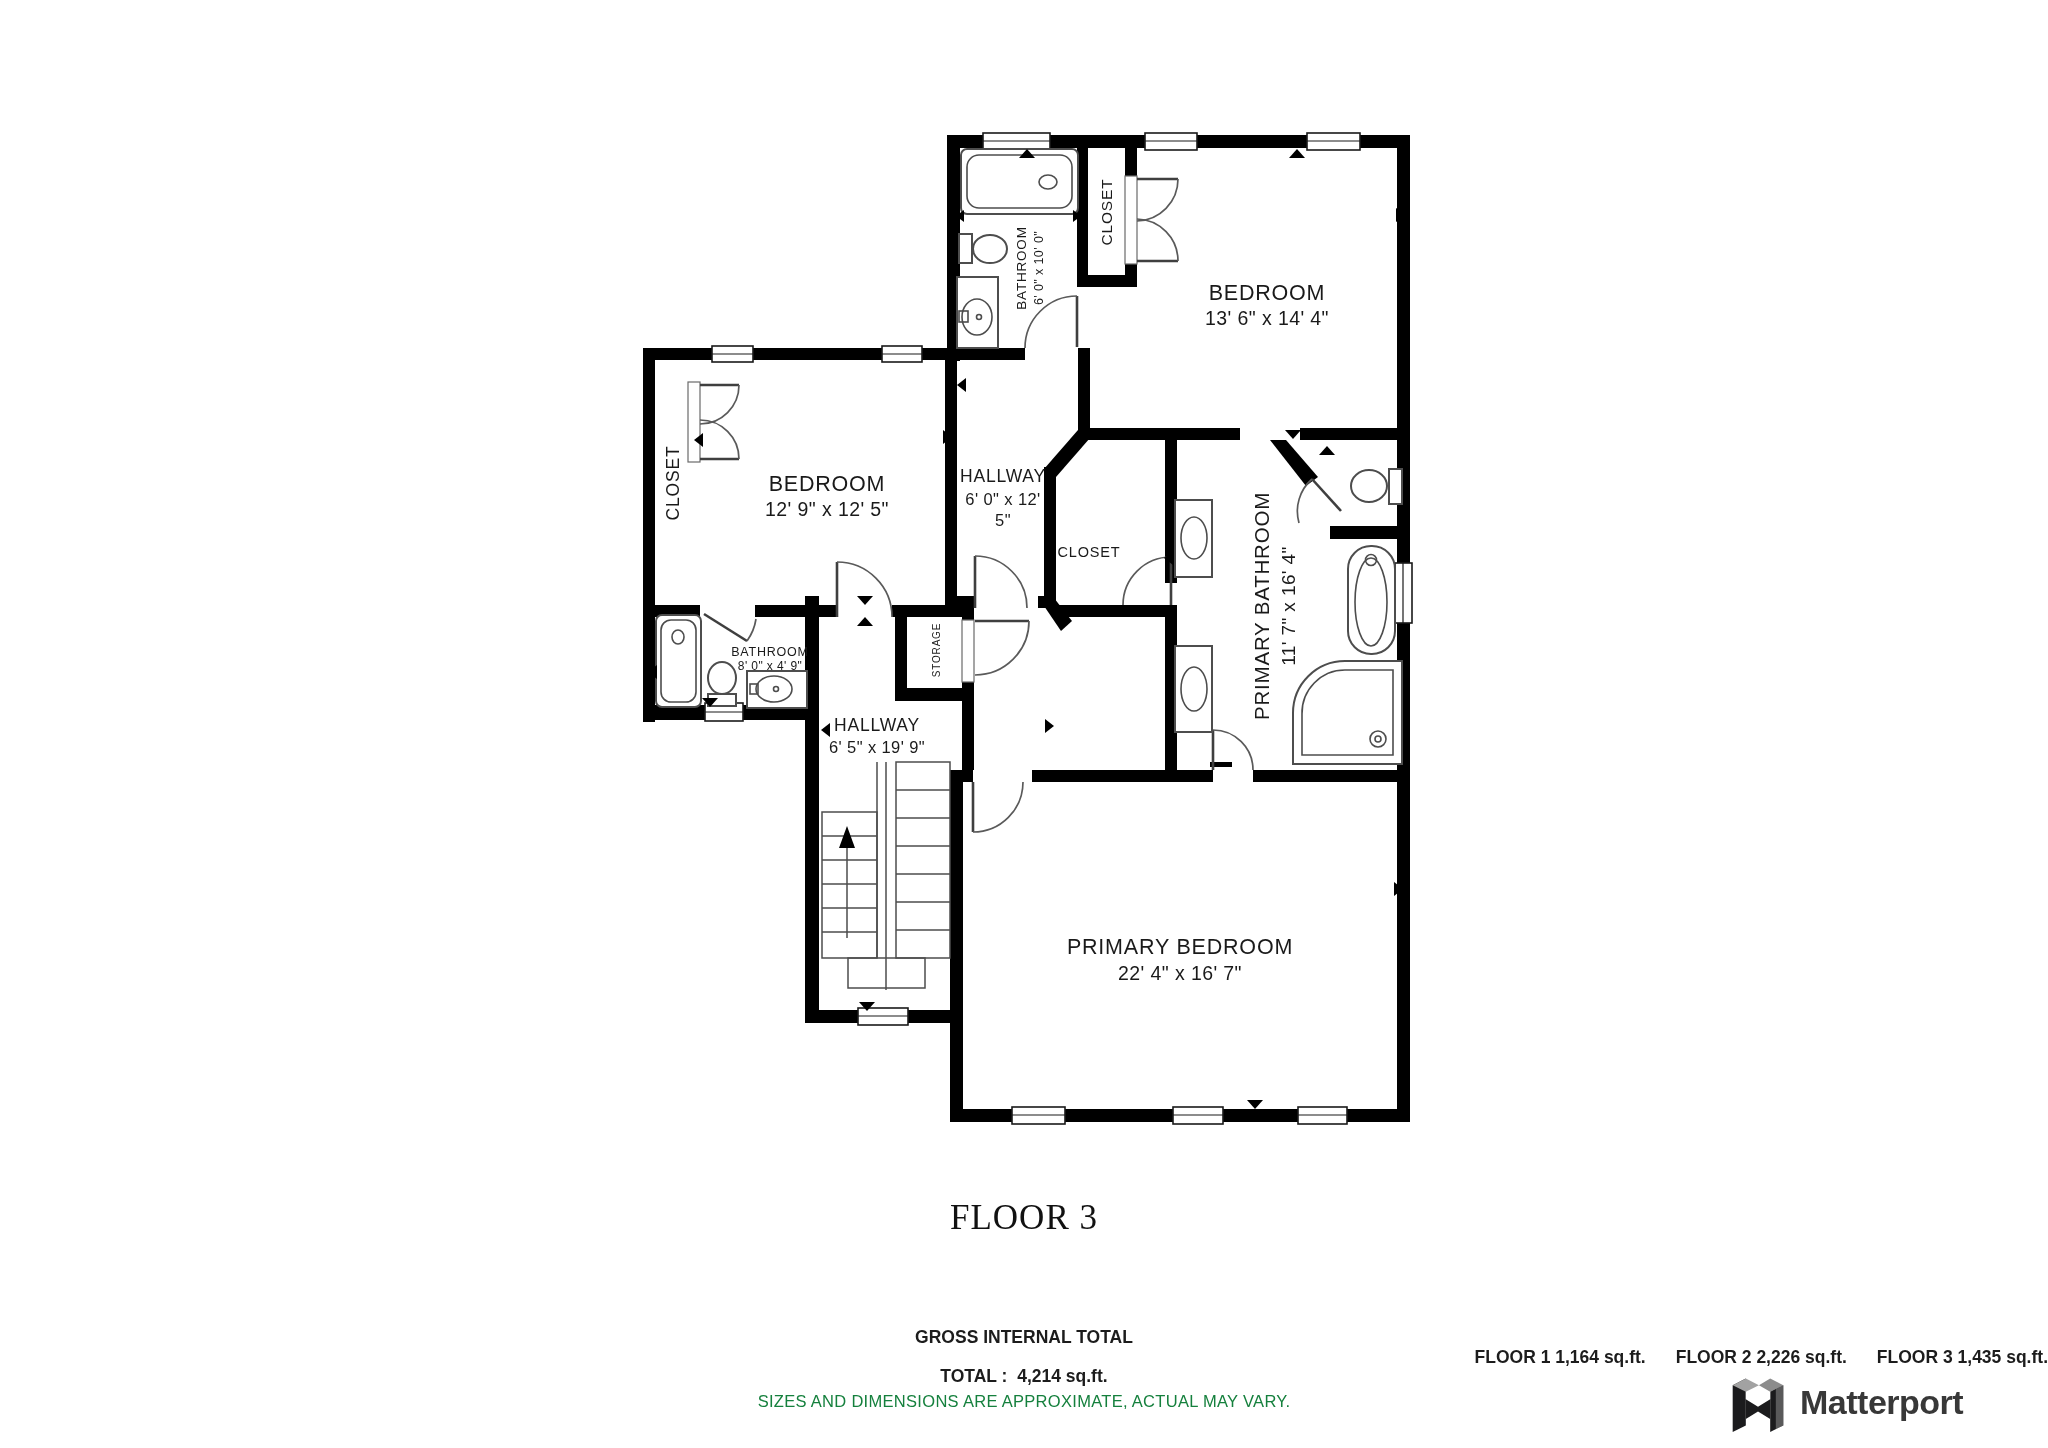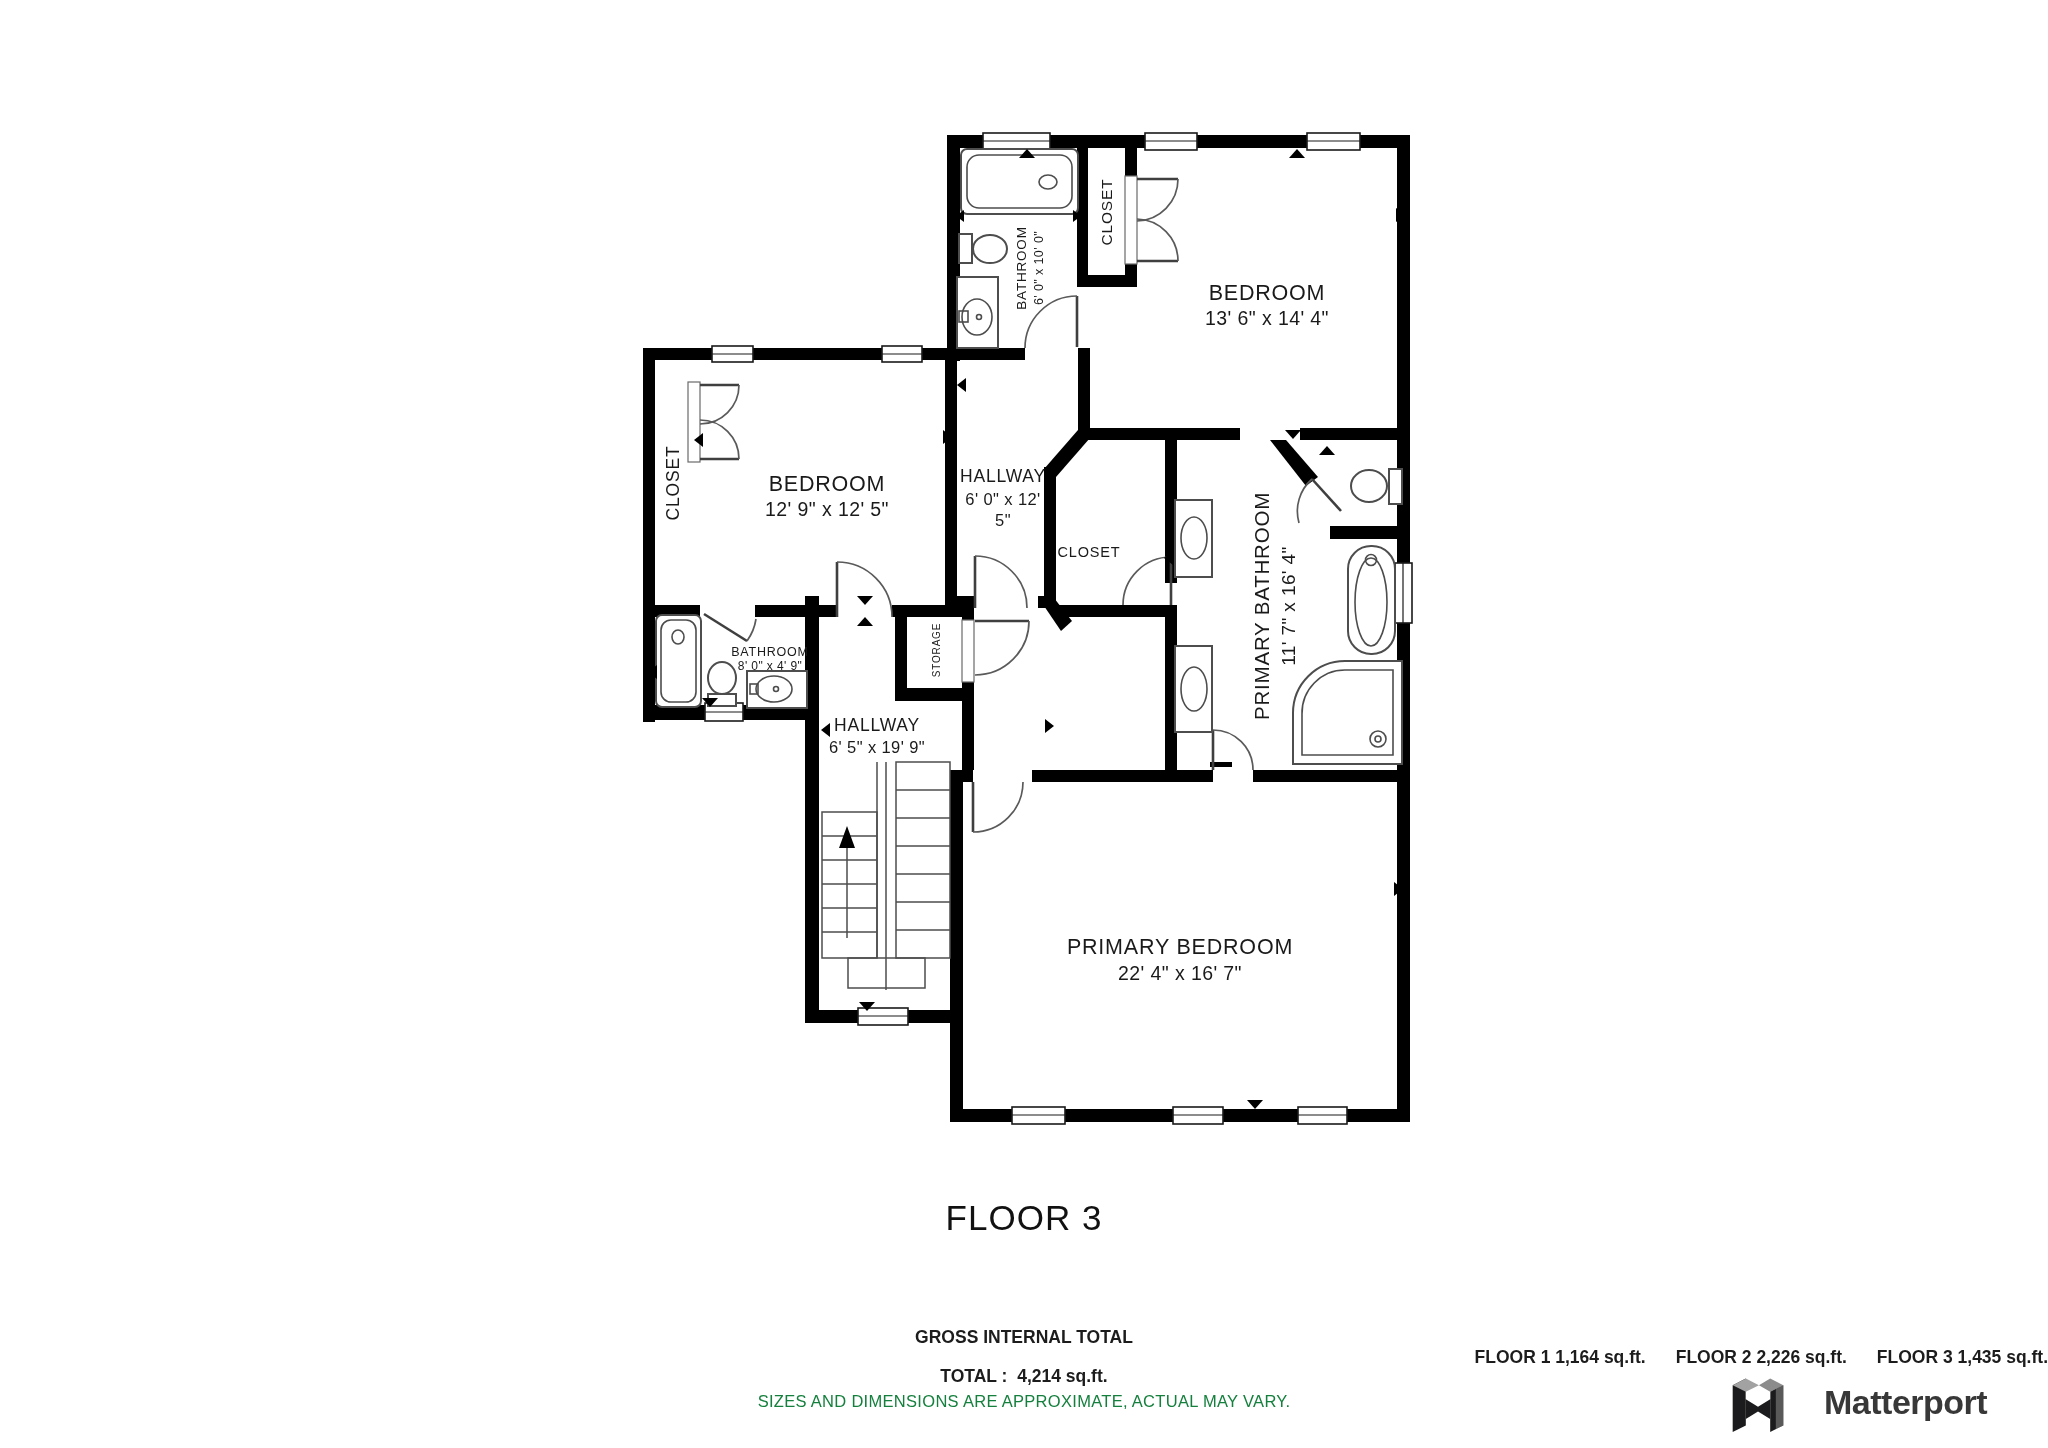--- a/index.html
+++ b/index.html
@@ -10,26 +10,26 @@
   .fixthin{stroke:#4d4d4d;stroke-width:1.6;fill:none;}
   .arc{stroke:#5a5a5a;stroke-width:1.7;fill:none;}
   .leaf{stroke:#3f3f3f;stroke-width:2.6;fill:none;}
   .win{fill:#ffffff;stroke:#1a1a1a;stroke-width:1.6;}
   .winline{stroke:#1a1a1a;stroke-width:1.2;}
   .jamb{fill:#ffffff;stroke:#6a6a6a;stroke-width:1.2;}
   .arrow{fill:#000000;}
   .tread{stroke:#4d4d4d;stroke-width:1.5;fill:none;}
   .roomlabel{fill:#1a1a1a;font-family:"Liberation Sans",sans-serif;text-anchor:middle;letter-spacing:0.8px;}
   .dims{fill:#1a1a1a;font-family:"Liberation Sans",sans-serif;text-anchor:middle;letter-spacing:0.4px;}
-  #floor-title{position:absolute;left:0;top:1198px;width:100%;text-align:center;font-size:35px;color:#111;letter-spacing:1px;}
+  #floor-title{position:absolute;left:0;top:1198px;width:100%;text-align:center;font-size:35px;color:#111;letter-spacing:1px;font-family:Liberation Serif, serif;}
   #summary{position:absolute;left:0;top:1328px;width:100%;text-align:center;color:#1c1c1c;}
   #summary .line{font-size:17.5px;font-weight:bold;line-height:19.5px;white-space:pre-wrap;}
   #summary .floors-line{display:flex;justify-content:flex-end;gap:30px;}
   #summary .disclaimer{margin-top:5px;font-size:16.5px;font-weight:normal;color:#15803d;letter-spacing:0.3px;}
-  #brand{position:absolute;left:1728px;top:1366px;width:300px;height:72px;display:flex;align-items:center;gap:24px;}
+  #brand{position:absolute;left:1728px;top:1366px;width:300px;height:72px;display:flex;align-items:center;}
   #brand .word{font-size:34px;font-weight:bold;color:#383838;letter-spacing:-0.5px;margin-left:12px;}
 </style>
 </head>
 <body>
 
 <svg id="plan" width="2048" height="1448" viewBox="0 0 2048 1448">
 
   <g>
     <rect class="wall" x="947" y="135" width="463" height="13"></rect>
     <rect class="wall" x="1397" y="135" width="13" height="987"></rect>

